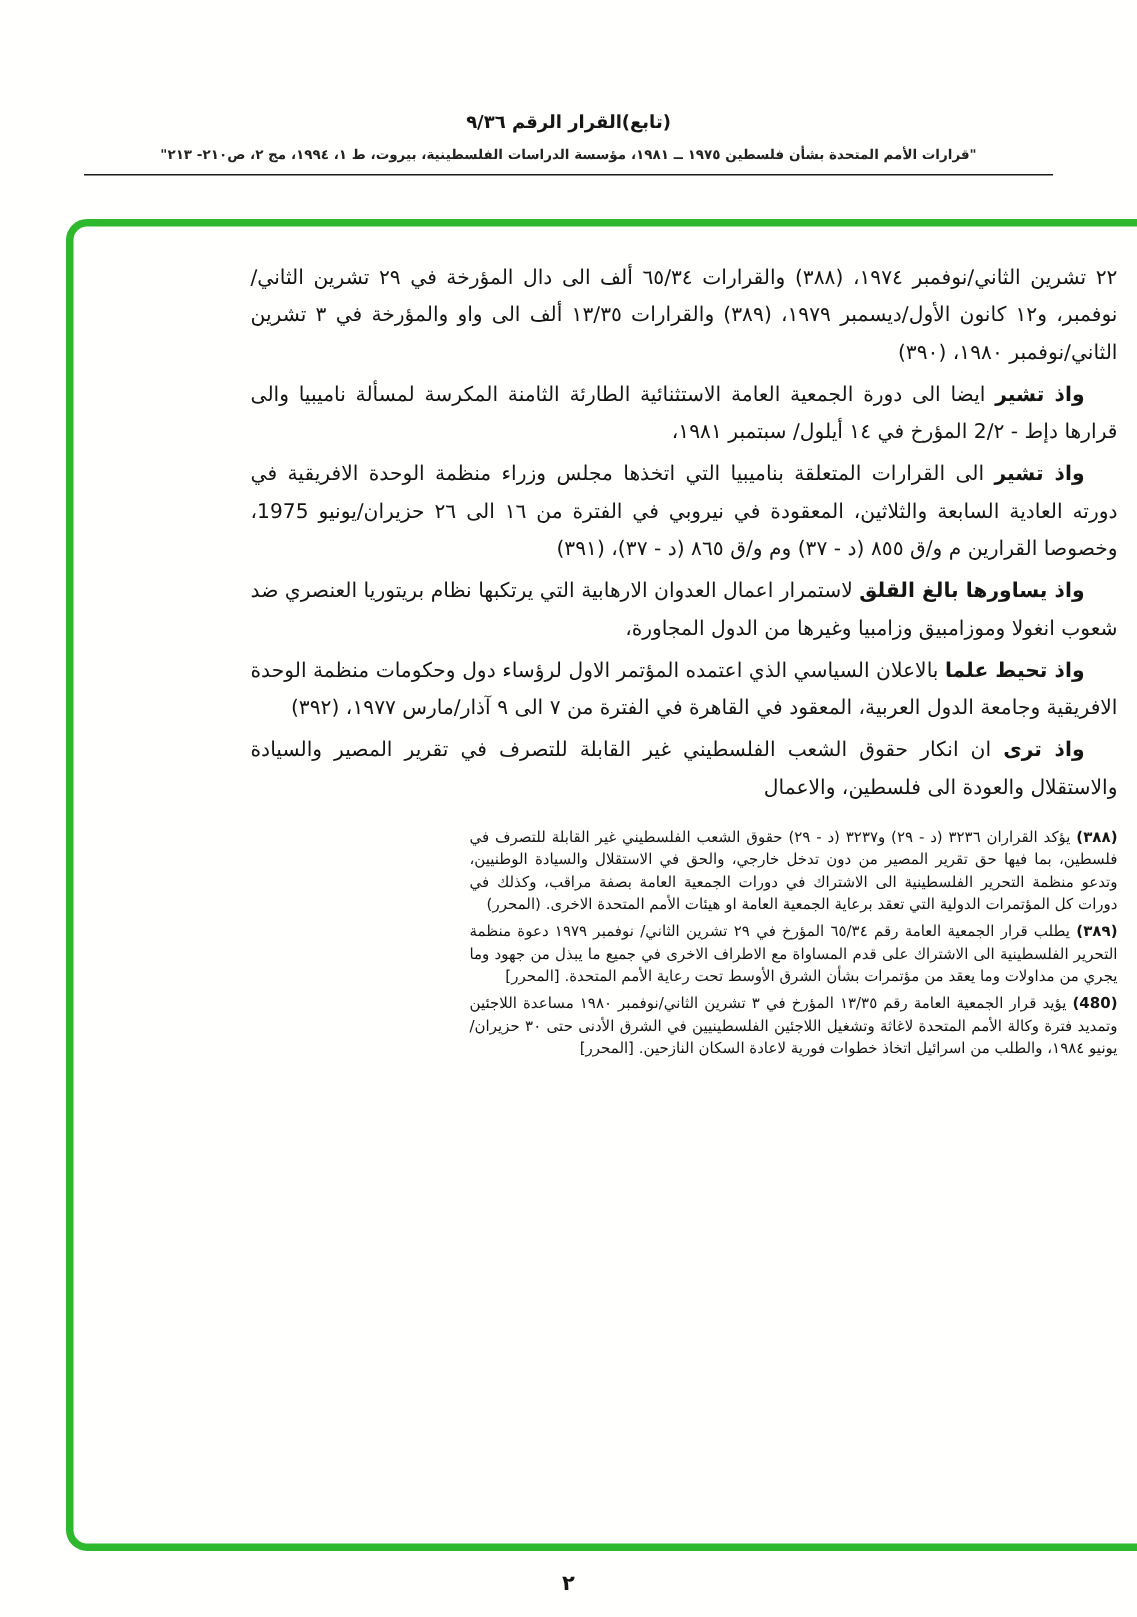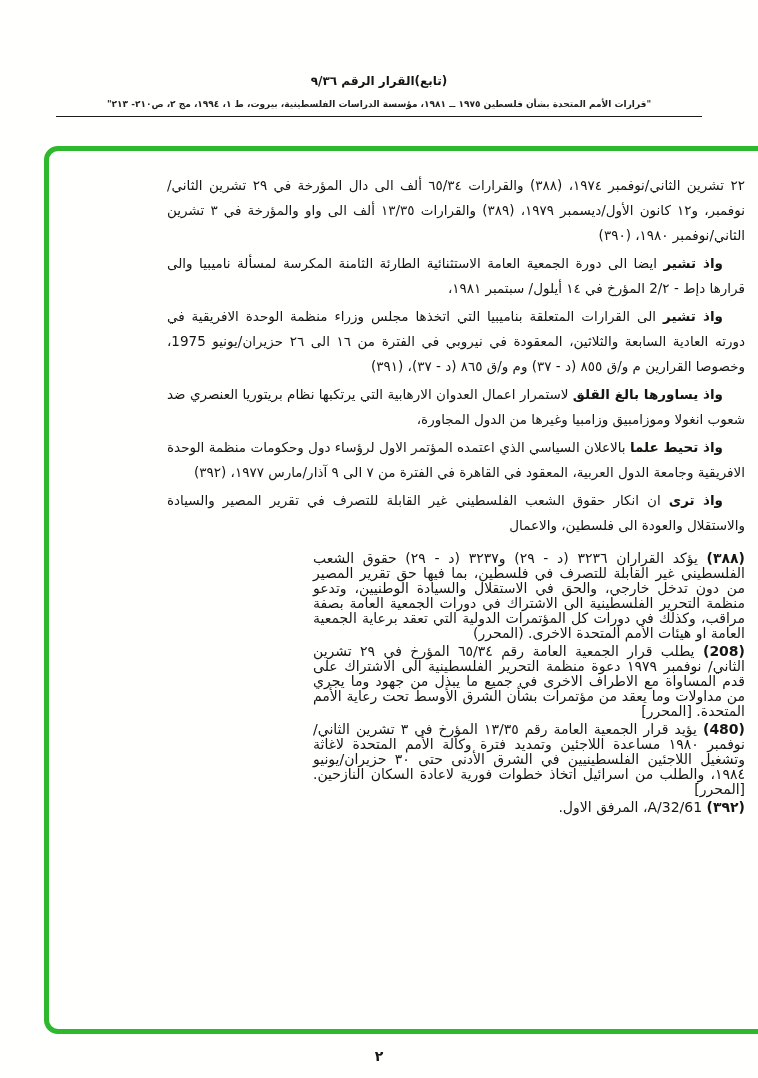--- a/index.html
+++ b/index.html
@@ -37,21 +37,21 @@
     line-height: 25px;
   }
   .para { margin-bottom: 3px; }
   .para.indent { text-indent: 22px; }
   .para .lead { font-weight: bold; }
 
   
   .footnotes {
     margin-top: 13px;
     margin-left: 146px;
-    font-size: 14px;
+    font-size: 10px;
     line-height: 15px;
     text-align: justify;
   }
   .footnote { margin-bottom: 3px; }
   .footnote .fn-num { font-weight: bold; }
 
   
   .page-number {
     position: absolute;
     bottom: 14px; left: 0; right: 0;
@@ -81,23 +81,22 @@
       <p class="para indent"><span class="lead">واذ تشير</span><span> الى القرارات المتعلقة بناميبيا التي اتخذها مجلس وزراء منظمة الوحدة الافريقية في دورته العادية السابعة والثلاثين، المعقودة في نيروبي في الفترة من ١٦ الى ٢٦ حزيران/يونيو 1975، وخصوصا القرارين م و/ق ٨٥٥ (د - ٣٧) وم و/ق ٨٦٥ (د - ٣٧)، (٣٩١)</span></p>
 
       <p class="para indent"><span class="lead">واذ يساورها بالغ القلق</span><span> لاستمرار اعمال العدوان الارهابية التي يرتكبها نظام بريتوريا العنصري ضد شعوب انغولا وموزامبيق وزامبيا وغيرها من الدول المجاورة،</span></p>
 
       <p class="para indent"><span class="lead">واذ تحيط علما</span><span> بالاعلان السياسي الذي اعتمده المؤتمر الاول لرؤساء دول وحكومات منظمة الوحدة الافريقية وجامعة الدول العربية، المعقود في القاهرة في الفترة من ٧ الى ٩ آذار/مارس ١٩٧٧، (٣٩٢)</span></p>
 
       <p class="para indent"><span class="lead">واذ ترى</span><span> ان انكار حقوق الشعب الفلسطيني غير القابلة للتصرف في تقرير المصير والسيادة والاستقلال والعودة الى فلسطين، والاعمال</span></p>
 
       <div class="footnotes">
         <p class="footnote"><span class="fn-num">(٣٨٨)</span> <span>يؤكد القراران ٣٢٣٦ (د - ٢٩) و٣٢٣٧ (د - ٢٩) حقوق الشعب الفلسطيني غير القابلة للتصرف في فلسطين، بما فيها حق تقرير المصير من دون تدخل خارجي، والحق في الاستقلال والسيادة الوطنيين، وتدعو منظمة التحرير الفلسطينية الى الاشتراك في دورات الجمعية العامة بصفة مراقب، وكذلك في دورات كل المؤتمرات الدولية التي تعقد برعاية الجمعية العامة او هيئات الأمم المتحدة الاخرى. (المحرر)</span></p>
-        <p class="footnote"><span class="fn-num">(208)</span> <span>يطلب قرار الجمعية العامة رقم ٦٥/٣٤ المؤرخ في ٢٩ تشرين الثاني/ نوفمبر ١٩٧٩ دعوة منظمة التحرير الفلسطينية الى الاشتراك على قدم المساواة مع الاطراف الاخرى في جميع ما يبذل من جهود وما يجري من مداولات وما يعقد من مؤتمرات بشأن الشرق الأوسط تحت رعاية الأمم المتحدة. [المحرر]</span></p>
+        <p class="footnote"><span class="fn-num">(٣٨٩)</span> <span>يطلب قرار الجمعية العامة رقم ٦٥/٣٤ المؤرخ في ٢٩ تشرين الثاني/ نوفمبر ١٩٧٩ دعوة منظمة التحرير الفلسطينية الى الاشتراك على قدم المساواة مع الاطراف الاخرى في جميع ما يبذل من جهود وما يجري من مداولات وما يعقد من مؤتمرات بشأن الشرق الأوسط تحت رعاية الأمم المتحدة. [المحرر]</span></p>
         <p class="footnote"><span class="fn-num">(480)</span> <span>يؤيد قرار الجمعية العامة رقم ١٣/٣٥ المؤرخ في ٣ تشرين الثاني/نوفمبر ١٩٨٠ مساعدة اللاجئين وتمديد فترة وكالة الأمم المتحدة لاغاثة وتشغيل اللاجئين الفلسطينيين في الشرق الأدنى حتى ٣٠ حزيران/يونيو ١٩٨٤، والطلب من اسرائيل اتخاذ خطوات فورية لاعادة السكان النازحين. [المحرر]</span></p>
-        <p class="footnote"><span class="fn-num">(٣٩٢)</span> <span>A/32/61، المرفق الاول.</span></p>
       </div>
 
     </div>
   </div>
 
   <div class="page-number">٢</div>
 
 </div>
 
 </body></html>

